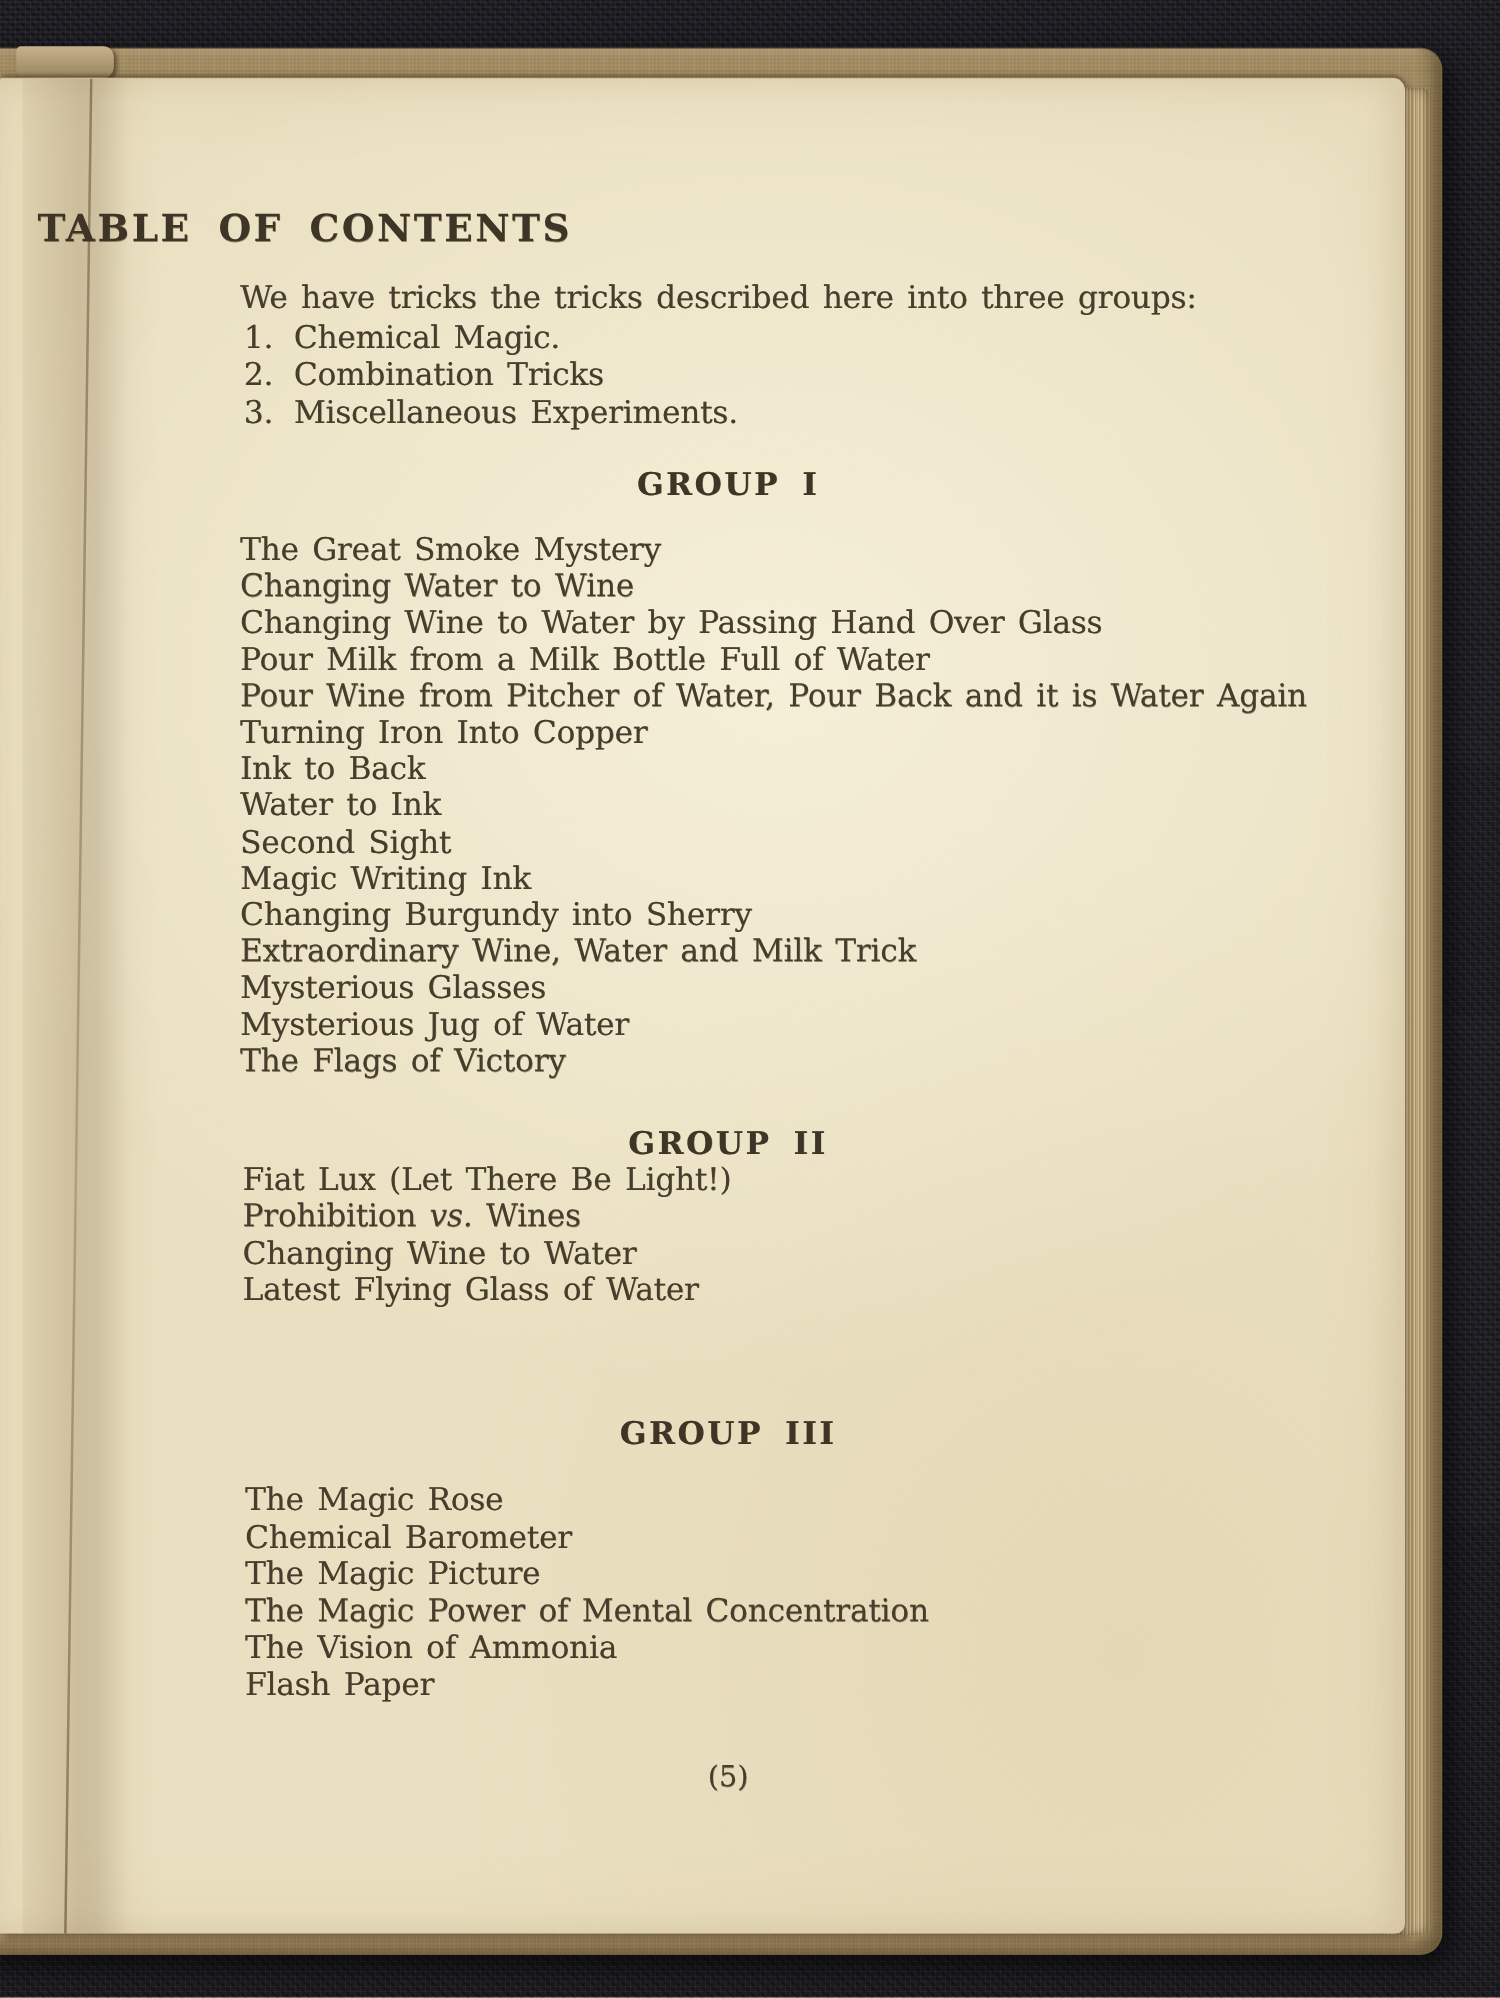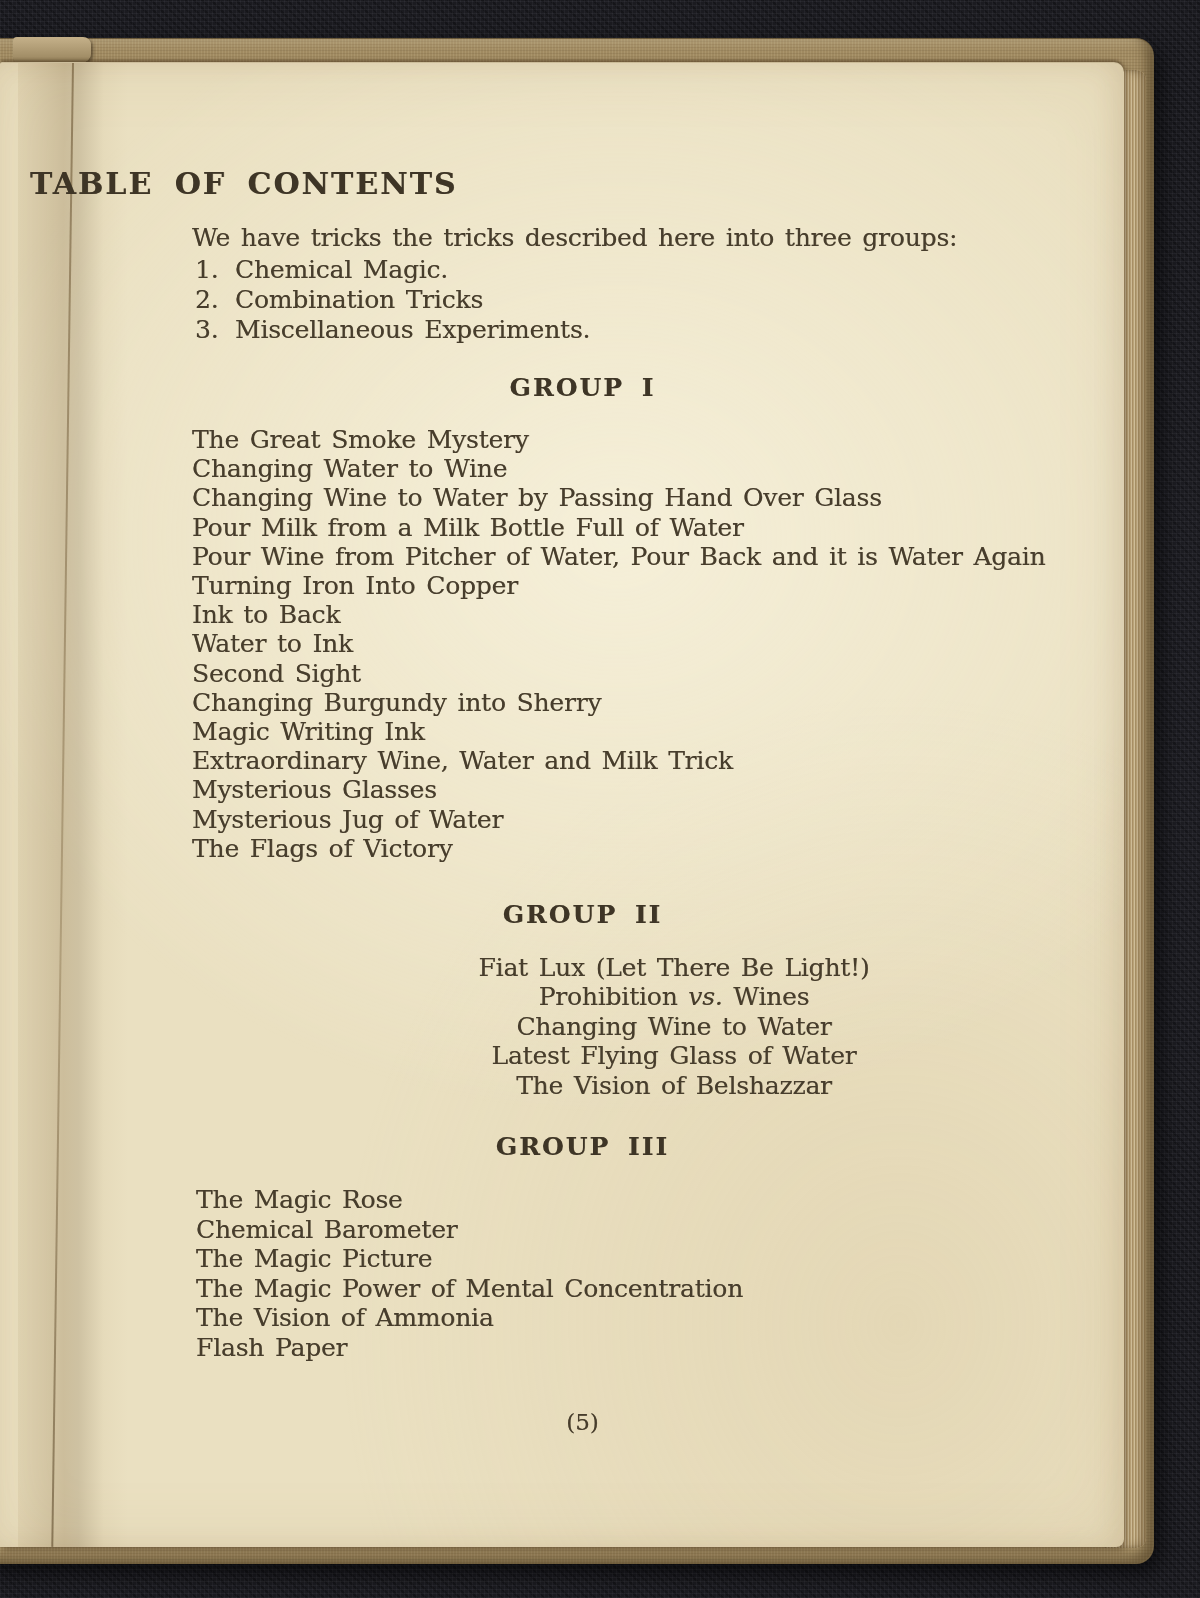--- a/index.html
+++ b/index.html
@@ -103,21 +103,21 @@
     position:absolute;left:30px;width:1105px;text-align:center;
     font-size:25px;font-weight:bold;letter-spacing:2px;word-spacing:7px;
     line-height:30px;color:#3e3526;
   }
   .gh1{top:310px;} .gh2{top:837px;} .gh3{top:1069px;}
   .toclist{
     position:absolute;width:960px;
     font-size:25px;letter-spacing:-0.2px;word-spacing:3px;margin-left:44px;
   }
   .list1{left:148px;top:362px;line-height:29.2px;}
-  .list2{left:150px;top:890px;line-height:29.4px;text-align:center;}
+  .list2{left:150px;top:866px;line-height:29.4px;}
   .list3{left:152px;top:1122px;line-height:29.5px;}
   .pagenum{
     position:absolute;left:30px;top:1345px;width:1105px;
     text-align:center;font-size:23px;line-height:28px;
   }
 </style>
 </head>
 <body>
 
 <div class="scene">
@@ -146,35 +146,34 @@
     <div class="toclist list1">
       <div class="ink">The Great Smoke Mystery</div>
       <div class="ink">Changing Water to Wine</div>
       <div class="ink">Changing Wine to Water by Passing Hand Over Glass</div>
       <div class="ink">Pour Milk from a Milk Bottle Full of Water</div>
       <div class="ink">Pour Wine from Pitcher of Water, Pour Back and it is Water Again</div>
       <div class="ink">Turning Iron Into Copper</div>
       <div class="ink">Ink to Back</div>
       <div class="ink">Water to Ink</div>
       <div class="ink">Second Sight</div>
+      <div class="ink">Magic Writing Ink</div>
       <div class="ink">Changing Burgundy into Sherry</div>
-      <div class="ink">Magic Writing Ink</div>
       <div class="ink">Extraordinary Wine, Water and Milk Trick</div>
       <div class="ink">Mysterious Glasses</div>
       <div class="ink">Mysterious Jug of Water</div>
       <div class="ink">The Flags of Victory</div>
     </div>
 
     <div class="gheading gh2 ink">GROUP II</div>
     <div class="toclist list2">
       <div class="ink">Fiat Lux (Let There Be Light!)</div>
       <div class="ink"><span>Prohibition </span><i>vs.</i><span> Wines</span></div>
       <div class="ink">Changing Wine to Water</div>
       <div class="ink">Latest Flying Glass of Water</div>
-      <div class="ink">The Vision of Belshazzar</div>
     </div>
 
     <div class="gheading gh3 ink">GROUP III</div>
     <div class="toclist list3">
       <div class="ink">The Magic Rose</div>
       <div class="ink">Chemical Barometer</div>
       <div class="ink">The Magic Picture</div>
       <div class="ink">The Magic Power of Mental Concentration</div>
       <div class="ink">The Vision of Ammonia</div>
       <div class="ink">Flash Paper</div>

